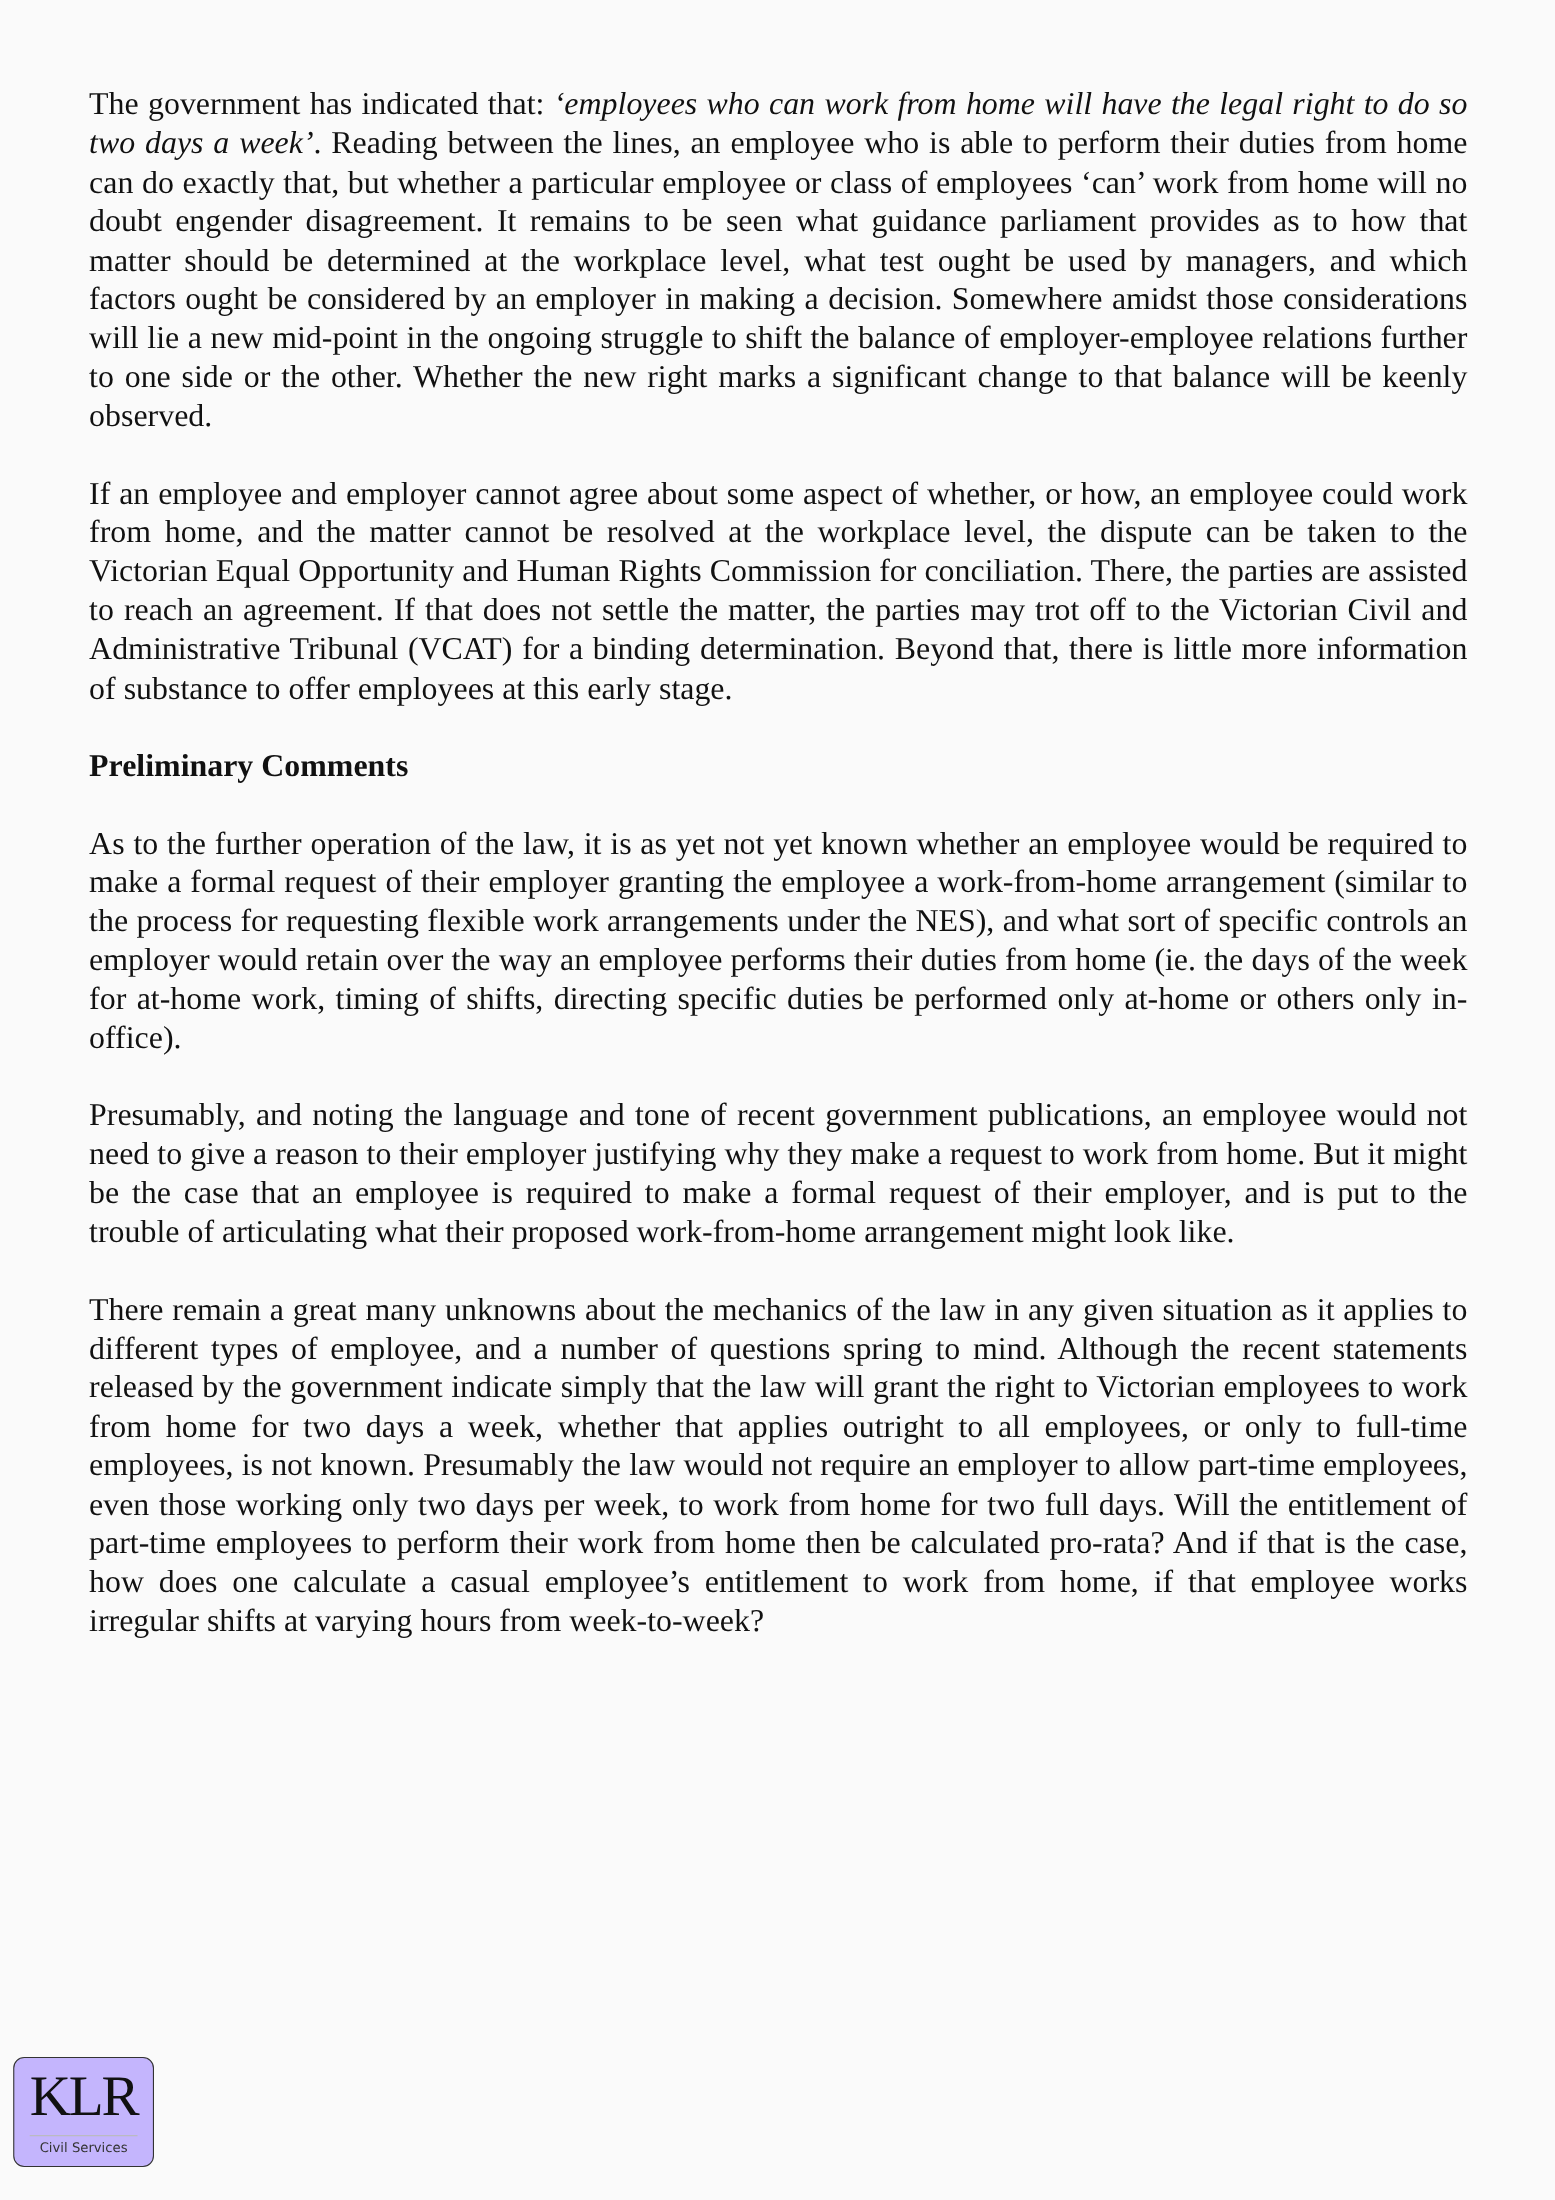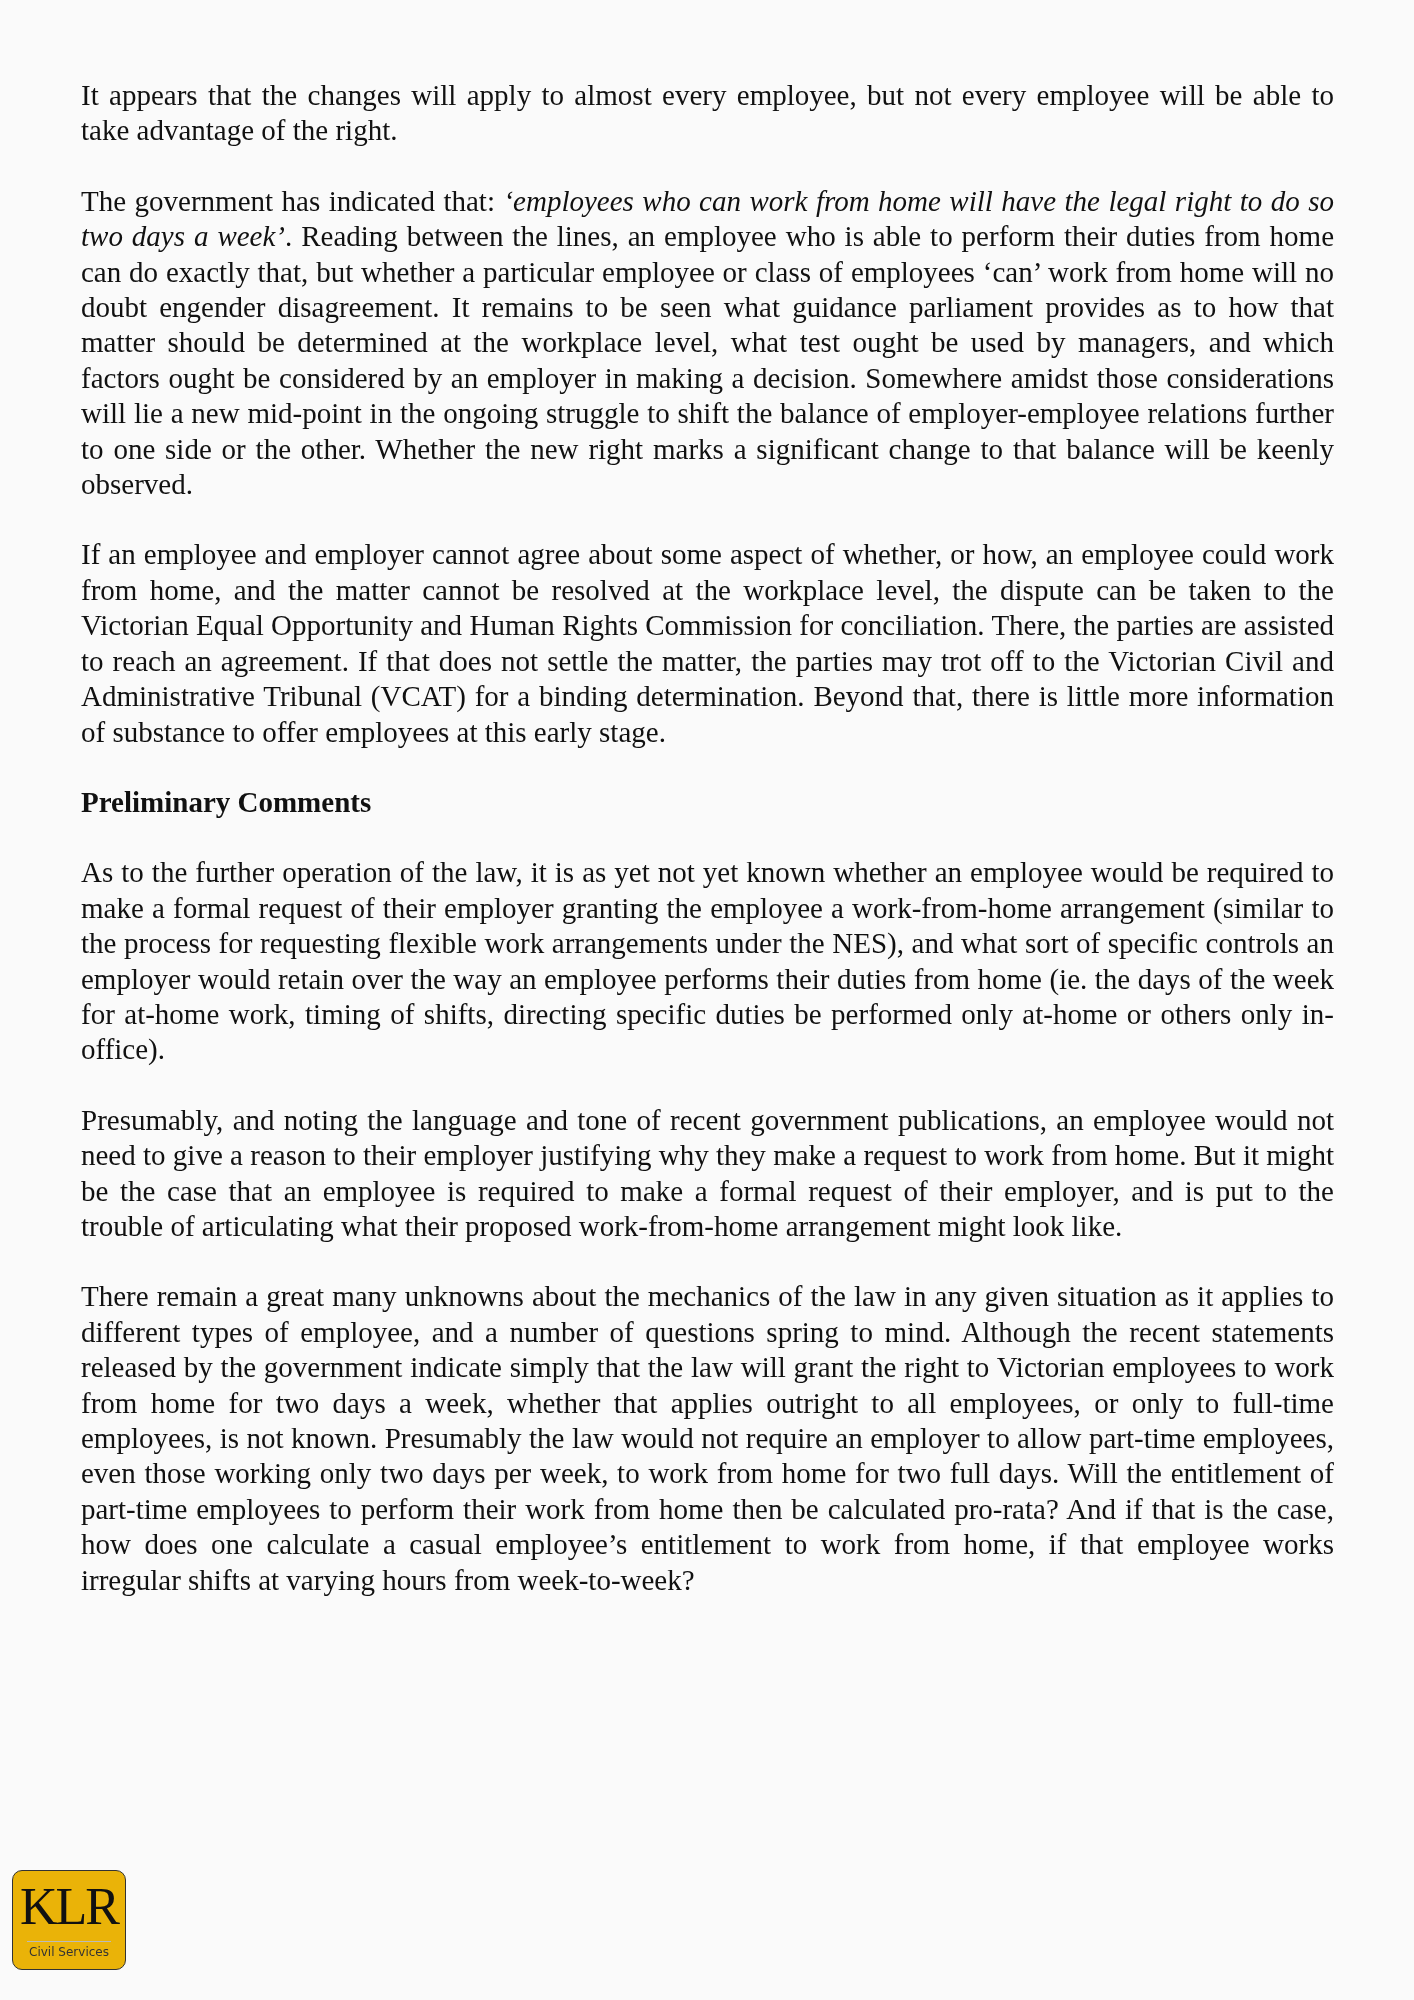--- a/index.html
+++ b/index.html
@@ -5,38 +5,37 @@
   html, body { margin: 0; padding: 0; }
   body {
     width: 1414px; height: 2000px; background: #fafafa; position: relative; overflow: hidden;
     font-family: "Liberation Serif", "DejaVu Serif", serif; color: #111;
   }
   .page { position: absolute; left: 81px; top: 78px; width: 1253px; }
   p { margin: 0 0 35px 0; font-size: 29px; line-height: 35.4px; text-align: justify; }
   h2 { margin: 0 0 35px 0; font-size: 29px; line-height: 35.4px; font-weight: bold; }
   em { font-style: italic; }
   .logo {
-    position: absolute; left: 12px; top: 1870px; width: 114px; height: 100px;
-    border: 1.5px solid #333; border-radius: 10px; box-sizing: border-box; background: #eab308;
+    position: absolute; left: 12px; top: 1870px; width: 128px; height: 100px;
+    border: 1.5px solid #333; border-radius: 10px; box-sizing: border-box; background: #c4b5fd;
   }
   .logo .mark {
     position: absolute; left: 0; right: 0; top: 6px; text-align: center;
     font-family: "Liberation Serif", serif; font-size: 52px; letter-spacing: -2px; color: #111;
   }
   .logo .rule { position: absolute; left: 14px; right: 14px; top: 70px; border-top: 1px solid #bbb; }
   .logo .sub {
     position: absolute; left: 0; right: 0; top: 74px; text-align: center;
     font-family: "DejaVu Sans", sans-serif; font-size: 12px; color: #333;
   }
 </style>
 </head>
 <body>
 
 <div class="page">
-  <p>It appears that the changes will apply to almost every employee, but not every employee will be able to take advantage of the right.</p>
   <p><span>The government has indicated that: </span><em>‘employees who can work from home will have the legal right to do so two days a week’</em><span>. Reading between the lines, an employee who is able to perform their duties from home can do exactly that, but whether a particular employee or class of employees ‘can’ work from home will no doubt engender disagreement. It remains to be seen what guidance parliament provides as to how that matter should be determined at the workplace level, what test ought be used by managers, and which factors ought be considered by an employer in making a decision. Somewhere amidst those considerations will lie a new mid-point in the ongoing struggle to shift the balance of employer-employee relations further to one side or the other. Whether the new right marks a significant change to that balance will be keenly observed.</span></p>
   <p>If an employee and employer cannot agree about some aspect of whether, or how, an employee could work from home, and the matter cannot be resolved at the workplace level, the dispute can be taken to the Victorian Equal Opportunity and Human Rights Commission for conciliation. There, the parties are assisted to reach an agreement. If that does not settle the matter, the parties may trot off to the Victorian Civil and Administrative Tribunal (VCAT) for a binding determination. Beyond that, there is little more information of substance to offer employees at this early stage.</p>
   <h2>Preliminary Comments</h2>
   <p>As to the further operation of the law, it is as yet not yet known whether an employee would be required to make a formal request of their employer granting the employee a work-from-home arrangement (similar to the process for requesting flexible work arrangements under the NES), and what sort of specific controls an employer would retain over the way an employee performs their duties from home (ie. the days of the week for at-home work, timing of shifts, directing specific duties be performed only at-home or others only in-office).</p>
   <p>Presumably, and noting the language and tone of recent government publications, an employee would not need to give a reason to their employer justifying why they make a request to work from home. But it might be the case that an employee is required to make a formal request of their employer, and is put to the trouble of articulating what their proposed work-from-home arrangement might look like.</p>
   <p>There remain a great many unknowns about the mechanics of the law in any given situation as it applies to different types of employee, and a number of questions spring to mind. Although the recent statements released by the government indicate simply that the law will grant the right to Victorian employees to work from home for two days a week, whether that applies outright to all employees, or only to full-time employees, is not known. Presumably the law would not require an employer to allow part-time employees, even those working only two days per week, to work from home for two full days. Will the entitlement of part-time employees to perform their work from home then be calculated pro-rata? And if that is the case, how does one calculate a casual employee’s entitlement to work from home, if that employee works irregular shifts at varying hours from week-to-week?</p>
 </div>
 
 <div class="logo">
   <div class="mark">KLR</div>

